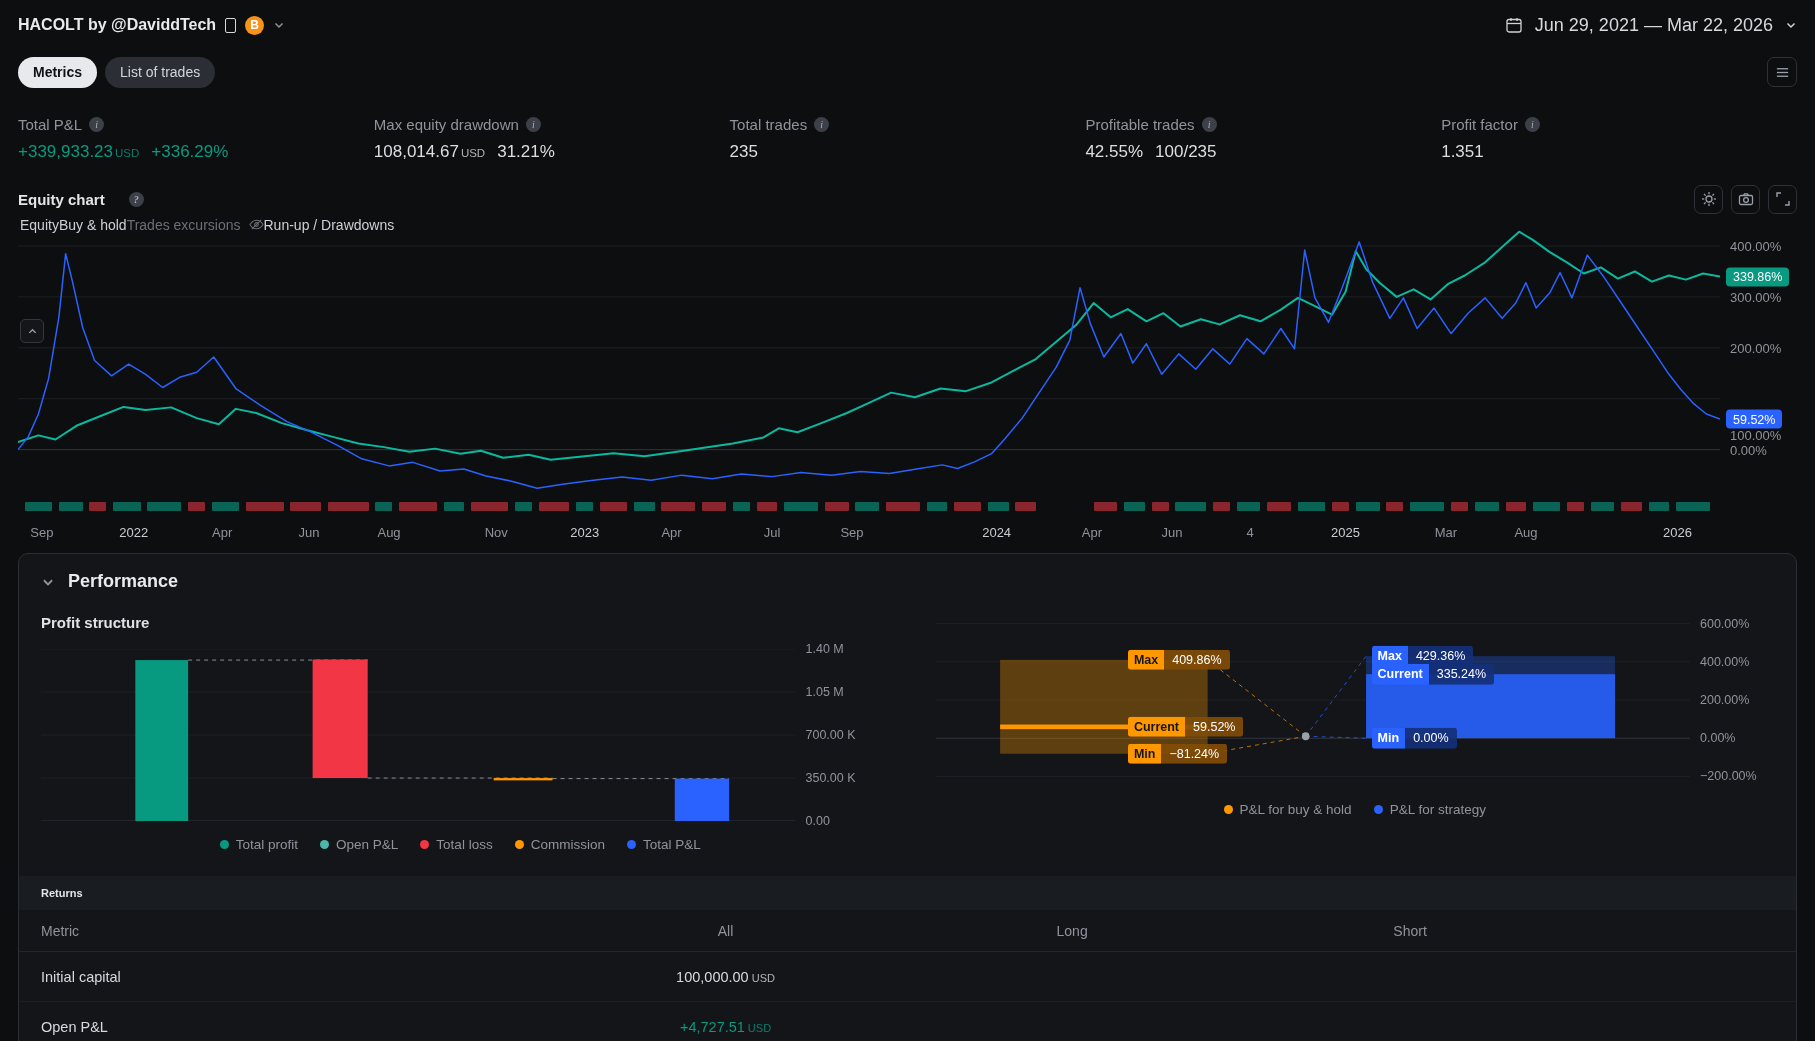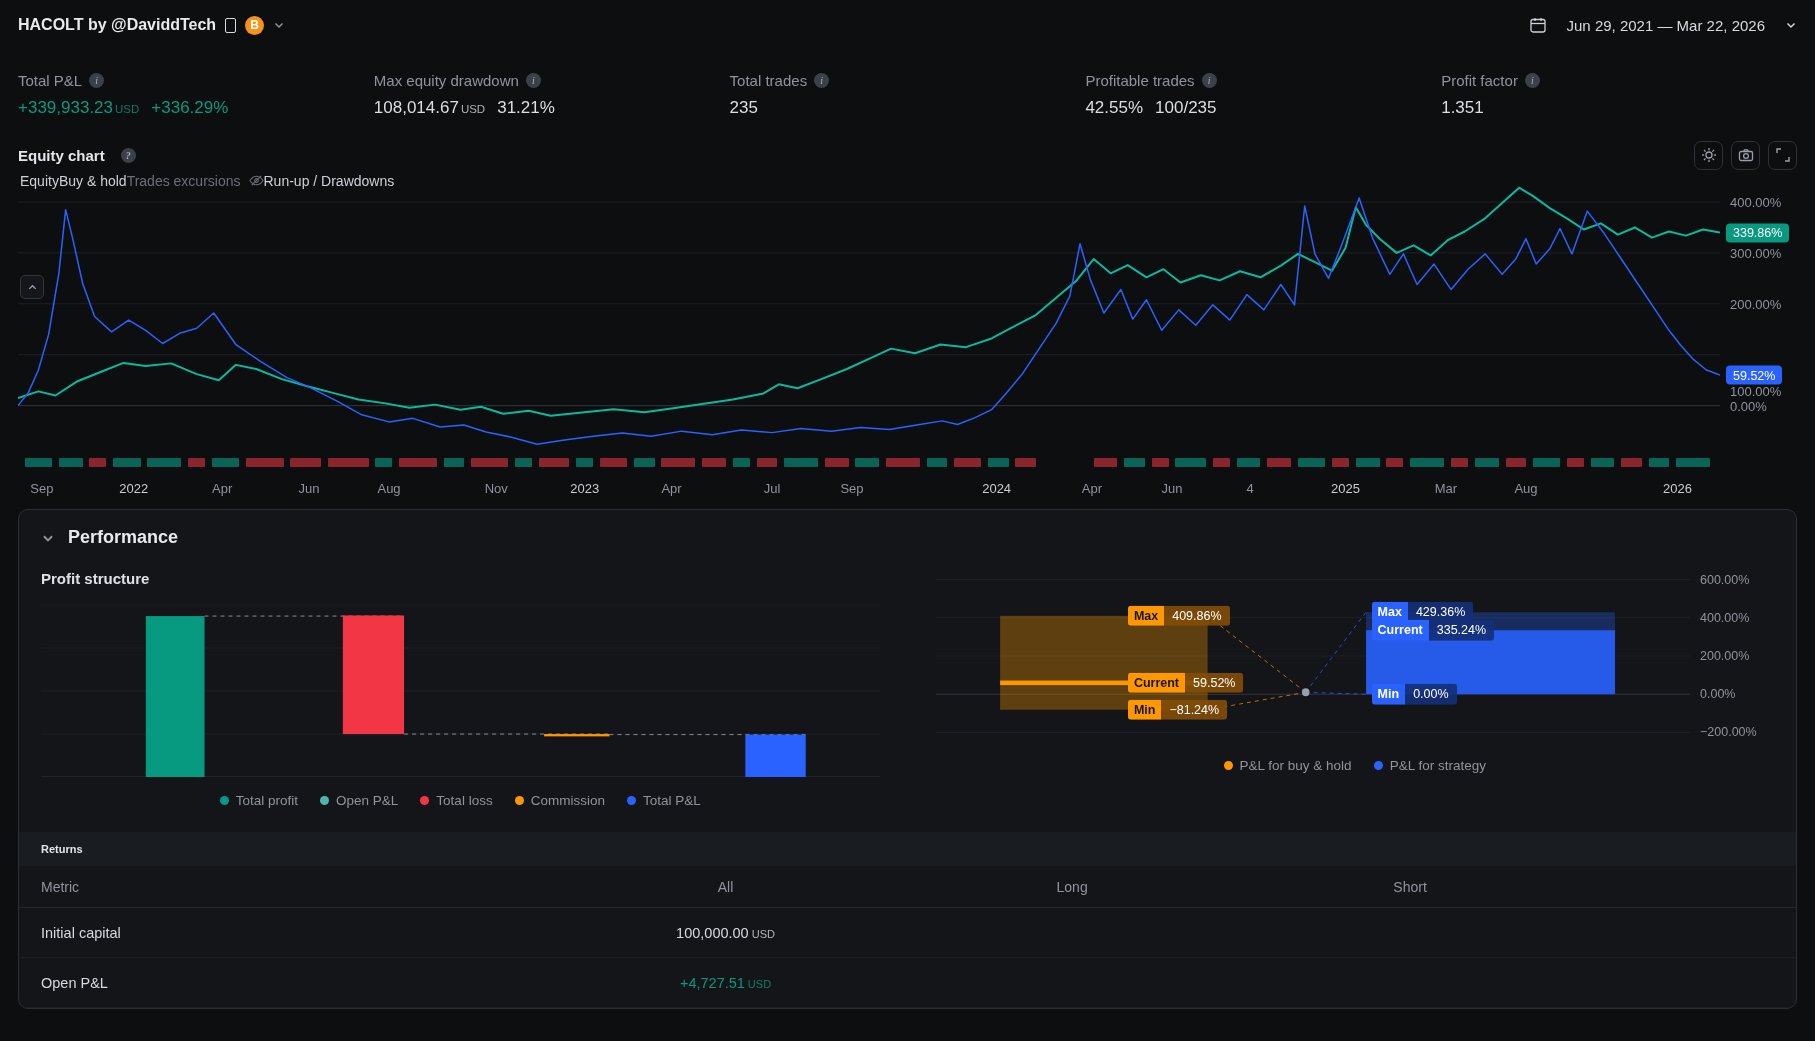--- a/index.html
+++ b/index.html
@@ -13,42 +13,42 @@
   body{background:var(--bg);font-family:"Liberation Sans","DejaVu Sans",sans-serif;color:var(--text);}
   .app{width:1815px;height:1041px;position:relative;overflow:hidden;}
 
   
   .topbar{height:50px;display:flex;align-items:center;justify-content:space-between;padding:0 18px;}
   .title-wrap{display:flex;align-items:center;gap:9px;cursor:pointer;}
   .title{font-size:16px;font-weight:700;color:var(--text-bright);}
   .tofu{width:11px;height:15px;border:1.5px solid #d7d9de;border-radius:2px;display:inline-block;}
   .btc-badge{width:19px;height:19px;border-radius:50%;background:#f7931a;color:#fff;font-weight:700;font-size:12px;display:flex;align-items:center;justify-content:center;}
   .chev{color:var(--dim);display:flex;}
-  .daterange{display:flex;align-items:center;gap:20px;color:var(--text);font-size:15px;cursor:pointer;}
+  .daterange{display:flex;align-items:center;gap:12px;color:var(--text);font-size:18px;cursor:pointer;}
   .daterange svg{color:#cfd2d8;}
 
   
   .tabsrow{height:44px;display:flex;align-items:center;justify-content:space-between;padding:0 18px;}
   .tabs{display:flex;gap:8px;}
   .tab{height:31px;padding:0 15px;border-radius:16px;border:none;font-size:14px;cursor:pointer;background:#2b2e35;color:#d2d5da;font-family:inherit;}
   .tab.active{background:#e8e9ec;color:#101114;font-weight:600;}
   .iconbtn{width:30px;height:30px;border-radius:7px;border:1px solid #2e3138;background:transparent;color:#9aa0aa;display:flex;align-items:center;justify-content:center;cursor:pointer;}
 
   
   .metrics{display:grid;grid-template-columns:repeat(5,1fr);padding:22px 18px 16px;}
   .mlabel{display:flex;align-items:center;gap:7px;font-size:15px;color:var(--dim);}
   .info-circle{width:15px;height:15px;border-radius:50%;background:#3c4049;color:#aeb2ba;font-size:10px;display:inline-flex;align-items:center;justify-content:center;font-family:"Liberation Serif",serif;font-style:italic;cursor:pointer;flex:none;}
   .mvalue{margin-top:9px;font-size:17px;color:#dcdee3;}
   .mvalue.pos{color:var(--green);}
   .mvalue .cur{font-size:11.5px;opacity:.78;margin-left:2px;}
   .mvalue .extra{margin-left:12px;}
 
   
   .sec-head{display:flex;justify-content:space-between;align-items:center;padding:6px 18px 4px;height:40px;}
-  .sec-title{font-size:15px;font-weight:700;color:#e3e5e9;display:flex;gap:16px;align-items:center;}
+  .sec-title{font-size:15px;font-weight:700;color:#e3e5e9;display:flex;gap:24px;align-items:center;}
   .tools{display:flex;gap:8px;}
   .tool-btn{width:29px;height:29px;border-radius:7px;border:1px solid #2e3138;background:transparent;color:#9aa0aa;display:flex;align-items:center;justify-content:center;cursor:pointer;}
   .chart-row{display:flex;padding-left:18px;}
   .plot{flex:1;position:relative;height:280px;}
   .plot > svg{position:absolute;inset:0;width:100%;height:100%;display:block;}
   .vaxis{width:95px;position:relative;flex:none;}
   .ytick{position:absolute;left:10px;transform:translateY(-50%);font-size:13px;color:var(--dim);white-space:nowrap;}
   .ybadge{position:absolute;left:6px;transform:translateY(-50%);font-size:12.5px;color:#fff;padding:2.5px 7px;border-radius:4px;font-weight:500;white-space:nowrap;}
   .eq-legend{position:absolute;top:-6px;left:2px;display:flex;flex-direction:row;z-index:2;}
   .eq-legend-item{font-size:14px;color:#cdd0d6;display:flex;align-items:center;gap:8px;height:25px;cursor:pointer;white-space:nowrap;}
@@ -127,20 +127,33 @@
       </span>
       <span>Jun 29, 2021 — Mar 22, 2026</span>
       <span class="chev">
         <svg width="12" height="12" viewBox="0 0 12 12" fill="none" stroke="currentColor" stroke-width="1.5">
             <path d="M2.5 4.5 L6 8 L9.5 4.5"></path>
           </svg>
       </span>
     </div>
   </header>
 
+  <div class="tabsrow">
+    <div class="tabs" id="tabs">
+        <button class="tab active">Metrics</button>
+        <button class="tab">List of trades</button>
+      </div>
+    <button class="iconbtn">
+      <svg width="15" height="15" viewBox="0 0 16 16" stroke="currentColor" stroke-width="1.4">
+          <line x1="2" y1="4" x2="14" y2="4"></line>
+          <line x1="2" y1="8" x2="14" y2="8"></line>
+          <line x1="2" y1="12" x2="14" y2="12"></line>
+        </svg>
+    </button>
+  </div>
 
   <div class="metrics" id="metrics">
       <div class="metric">
         <div class="mlabel">
           <span>Total P&amp;L</span>
           <span class="info-circle">i</span>
         </div>
         <div class="mvalue pos"><span class="num">+339,933.23</span><span class="cur">USD</span><span class="extra">+336.29%</span></div>
       </div>
       <div class="metric">
@@ -361,20 +374,27 @@
                 <line x1="0" x2="1000" y1="300.0" y2="300.0" class="grid0" vector-effect="non-scaling-stroke"></line>
                 <line x1="195" x2="433" y1="19.3" y2="19.3" class="dash" vector-effect="non-scaling-stroke"></line>
                 <line x1="433" x2="677.9999999999999" y1="225.1" y2="225.1" class="dash" vector-effect="non-scaling-stroke"></line>
                 <line x1="677.9999999999999" x2="911.9999999999999" y1="226.1" y2="226.1" class="dash" vector-effect="non-scaling-stroke"></line>
                 <rect x="125" width="70" y="19.3" height="280.7" fill="#089981"></rect>
                 <rect x="360" width="73" y="18.3" height="206.8" fill="#f23645"></rect>
                 <rect x="600" width="78" y="225.1" height="4.0" fill="#ff9800"></rect>
                 <rect x="840" width="72" y="226.1" height="73.9" fill="#2962ff"></rect>
               </svg>
           </div>
+          <div class="pvaxis" id="profit-axis">
+              <div class="ytick" style="top: 0%;">1.40 M</div>
+              <div class="ytick" style="top: 25%;">1.05 M</div>
+              <div class="ytick" style="top: 50%;">700.00 K</div>
+              <div class="ytick" style="top: 75%;">350.00 K</div>
+              <div class="ytick" style="top: 100%;">0.00</div>
+            </div>
         </div>
         <div class="plegend" id="profit-legend">
             <span class="plegend-item">
               <span class="ldot" style="background: rgb(8, 153, 129);"></span>
               <span>Total profit</span>
             </span>
             <span class="plegend-item">
               <span class="ldot" style="background: rgb(77, 182, 172);"></span>
               <span>Open P&amp;L</span>
             </span>

